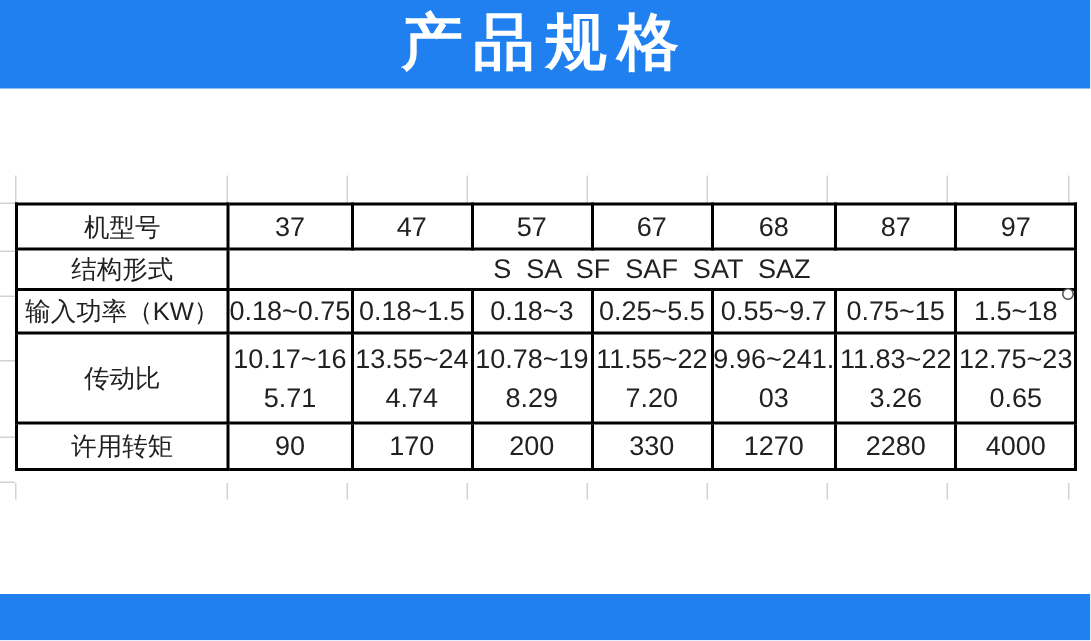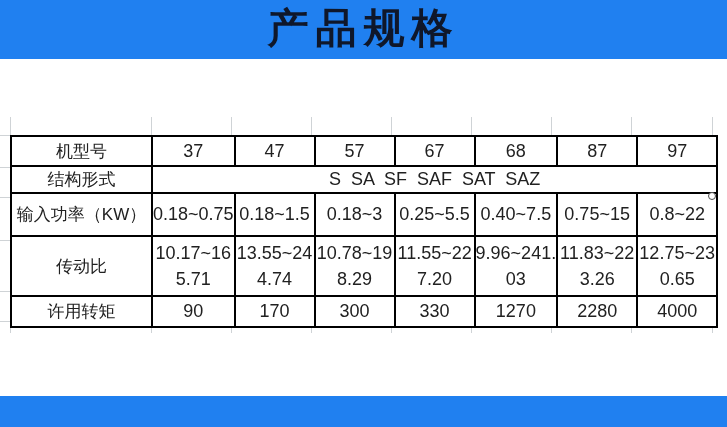--- a/index.html
+++ b/index.html
@@ -2,37 +2,37 @@
 <html><head>
 <meta charset="utf-8">
 <style>
   html,body{margin:0;padding:0;background:#fff;}
   #stage{position:relative;width:727px;height:427px;background:#ffffff;overflow:hidden;
          font-family:"Liberation Sans",sans-serif;}
 
   
   .banner{position:absolute;left:0;top:0;width:727px;height:59px;background:#2080F0;
           display:flex;align-items:center;justify-content:center;}
-  .banner-title{color:#0f172a;font-size:41px;font-weight:bold;letter-spacing:7px;
+  .banner-title{color:#ffffff;font-size:41px;font-weight:bold;letter-spacing:7px;
                 font-family:"DejaVu Sans",sans-serif;line-height:1;padding-bottom:2px;}
 
   
   .footer-bar{position:absolute;left:0;top:396px;width:727px;height:31px;background:#2080F0;}
 
   
   .gl{position:absolute;background:#cfd3d6;}
 
   
   table.spec{position:absolute;left:10px;top:135px;border-collapse:collapse;table-layout:fixed;}
   table.spec th, table.spec td{
       border:2px solid #000000;background:#ffffff;color:#212121;
       text-align:center;vertical-align:middle;padding:0;
       font-family:"Liberation Sans",sans-serif;font-size:18px;font-weight:normal;}
   table.spec th{font-size:17px;border-radius:11px;}
-  tr.r1{height:30px;} tr.r2{height:27px;} tr.r3{height:43px;padding-left:35px;} tr.r4{height:60px;padding-left:32px;} tr.r5{height:31px;}
+  tr.r1{height:30px;} tr.r2{height:27px;} tr.r3{height:29px;padding-left:35px;} tr.r4{height:60px;padding-left:32px;} tr.r5{height:31px;}
   td.merged{white-space:pre;text-align:center;margin-top:43px;}
   td.ratio div{line-height:26px;}
 
   
   .fill-handle{position:absolute;left:708px;top:192px;width:6px;height:6px;border-radius:50%;
                background:#ffffff;border:1px solid #4d4d4d;}
 </style>
 </head>
 <body>
 
@@ -94,23 +94,23 @@
     <tr class="r2">
       <th>结构形式</th>
       <td class="merged" colspan="7">S  SA  SF  SAF  SAT  SAZ</td>
     </tr>
     <tr class="r3">
       <th>输入功率（KW）</th>
       <td>0.18~0.75</td>
       <td>0.18~1.5</td>
       <td>0.18~3</td>
       <td>0.25~5.5</td>
-      <td>0.40~7.5</td>
+      <td>0.55~9.7</td>
       <td>0.75~15</td>
-      <td>0.8~22</td>
+      <td>1.5~18</td>
     </tr>
     <tr class="r4">
       <th>传动比</th>
       <td class="ratio">
         <div>10.17~16</div>
         <div>5.71</div>
       </td>
       <td class="ratio">
         <div>13.55~24</div>
         <div>4.74</div>
@@ -133,21 +133,21 @@
       </td>
       <td class="ratio">
         <div>12.75~23</div>
         <div>0.65</div>
       </td>
     </tr>
     <tr class="r5">
       <th>许用转矩</th>
       <td>90</td>
       <td>170</td>
-      <td>300</td>
+      <td>200</td>
       <td>330</td>
       <td>1270</td>
       <td>2280</td>
       <td>4000</td>
     </tr>
   </tbody>
     </table>
 
   <div class="fill-handle"></div>
 

